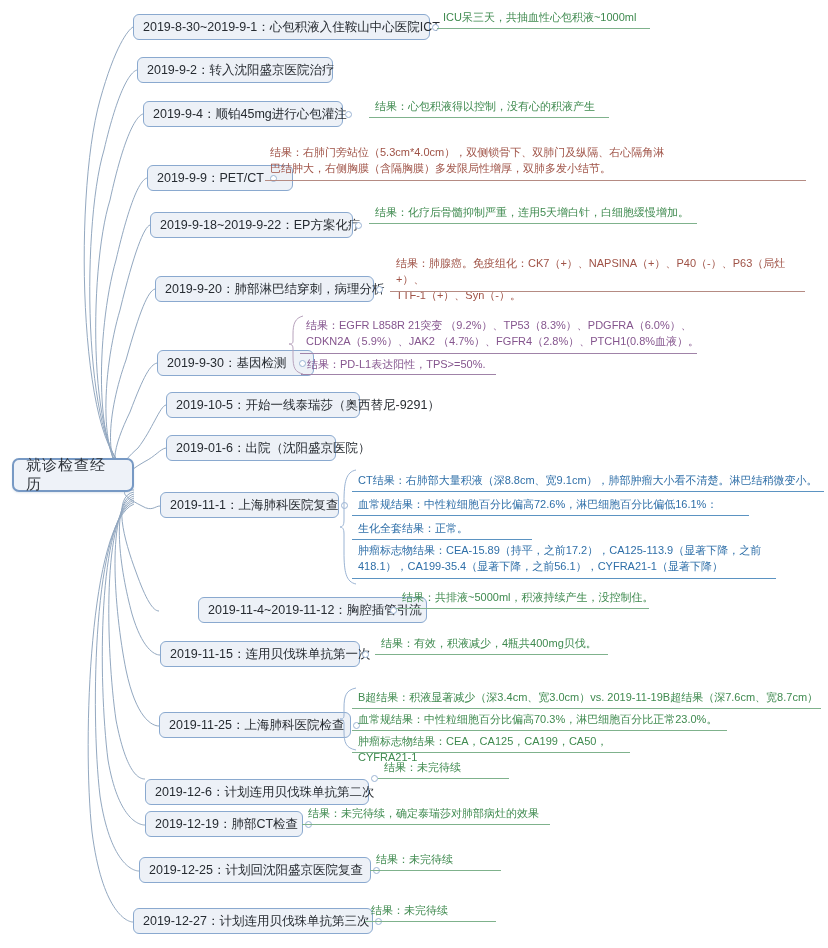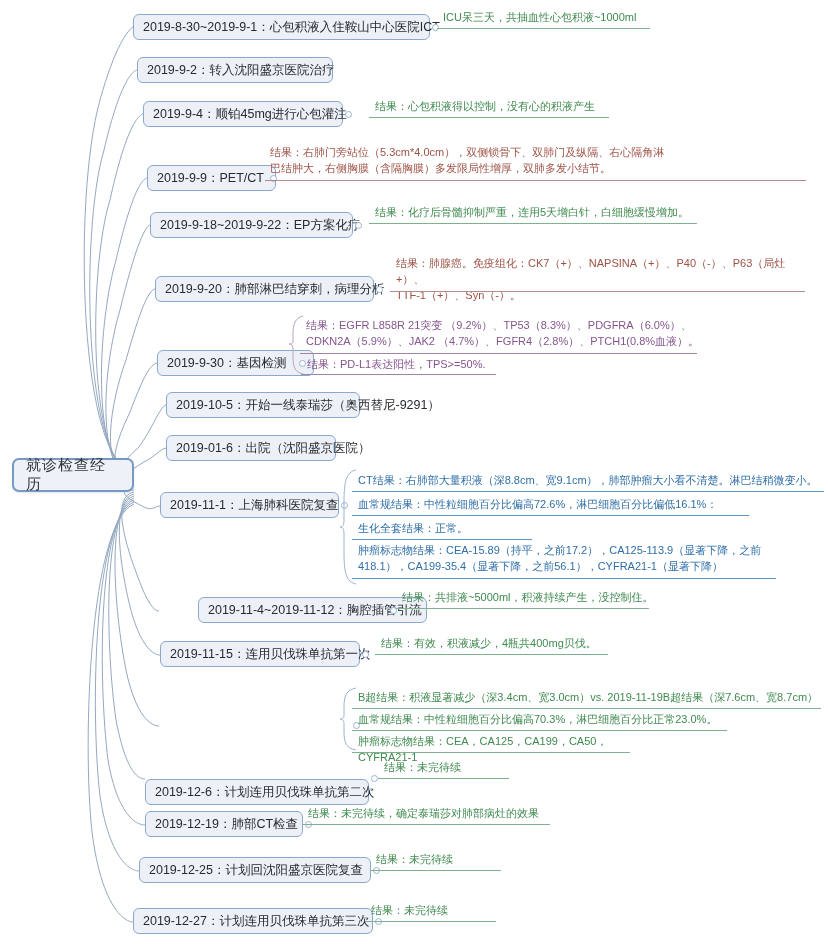--- a/index.html
+++ b/index.html
@@ -134,21 +134,21 @@
 
   <div class="topic" style="left:137px; top:57px; width:196px;">
     <span class="topic-label">2019-9-2：转入沈阳盛京医院治疗</span>
   </div>
 
   <div class="topic" style="left:143px; top:101px; width:200px;">
     <span class="topic-label">2019-9-4：顺铂45mg进行心包灌注</span>
   </div>
   <div class="socket" style="left:345px; top:111px;"></div>
 
-  <div class="topic" style="left:147px; top:165px; width:129px;">
+  <div class="topic" style="left:147px; top:165px; width:146px;">
     <span class="topic-label">2019-9-9：PET/CT</span>
   </div>
   <div class="socket" style="left:270px; top:175px;"></div>
 
   <div class="topic" style="left:150px; top:212px; width:203px;">
     <span class="topic-label">2019-9-18~2019-9-22：EP方案化疗</span>
   </div>
   <div class="socket" style="left:355px; top:222px;"></div>
 
   <div class="topic" style="left:155px; top:276px; width:219px;">
@@ -177,20 +177,23 @@
   <div class="topic" style="left:159px; top:597px; width:229px;margin-left:39px;">
     <span class="topic-label">2019-11-4~2019-11-12：胸腔插管引流</span>
   </div>
   <div class="socket" style="left:390px; top:607px;"></div>
 
   <div class="topic" style="left:160px; top:641px; width:200px;">
     <span class="topic-label">2019-11-15：连用贝伐珠单抗第一次</span>
   </div>
   <div class="socket" style="left:362px; top:651px;"></div>
 
+  <div class="topic" style="left:159px; top:712px; width:192px;">
+    <span class="topic-label">2019-11-25：上海肺科医院检查</span>
+  </div>
   <div class="socket" style="left:353px; top:722px;"></div>
 
   <div class="topic" style="left:145px; top:765px; width:224px;margin-top:14px;">
     <span class="topic-label">2019-12-6：计划连用贝伐珠单抗第二次</span>
   </div>
   <div class="socket" style="left:371px; top:775px;"></div>
 
   <div class="topic" style="left:145px; top:811px; width:158px;">
     <span class="topic-label">2019-12-19：肺部CT检查</span>
   </div>

